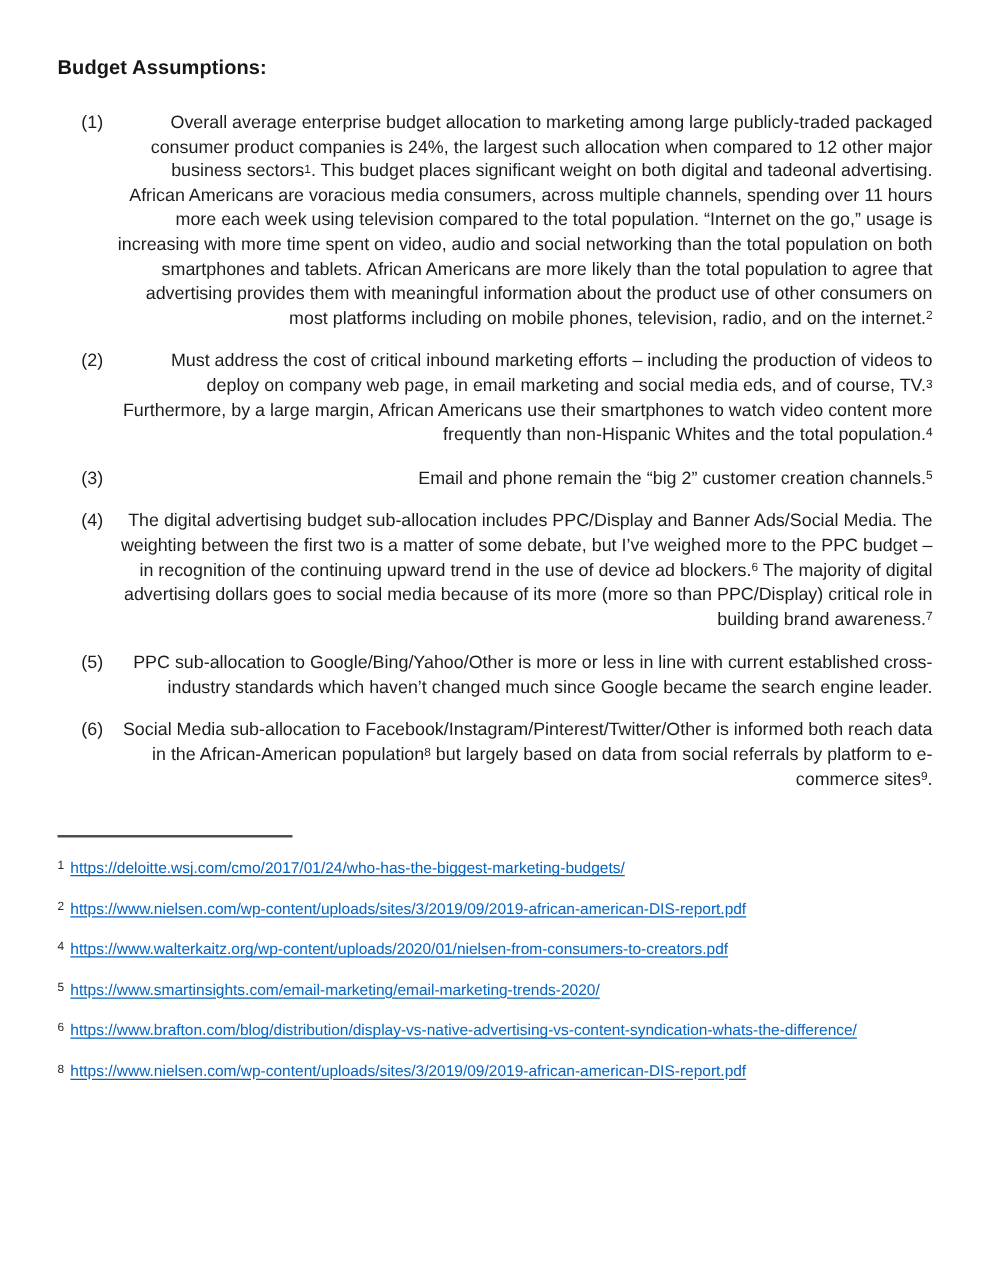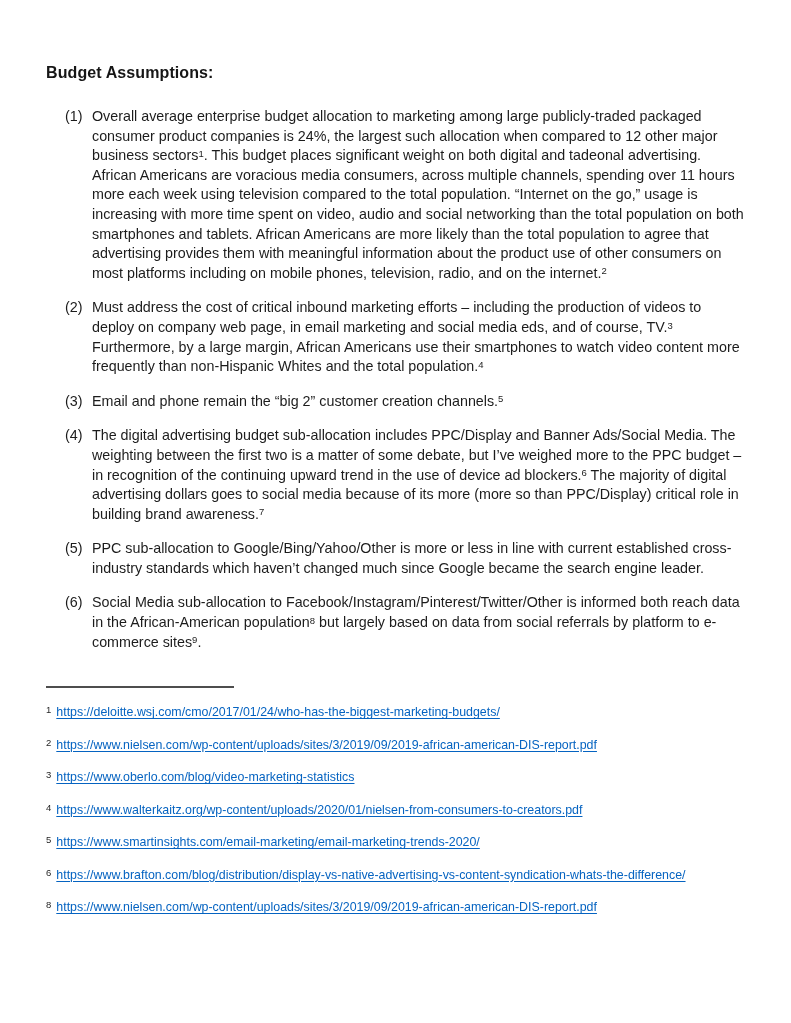--- a/index.html
+++ b/index.html
@@ -11,21 +11,21 @@
     width: 791px;
     height: 1023px;
     font-family: "Liberation Sans", sans-serif;
     color: #1c1c1c;
     overflow: hidden;
   }
   .page {
     box-sizing: border-box;
     width: 791px;
     height: 1023px;
-    padding: 64px 45px 0 46px;
+    padding: 46px 45px 0 46px;
     background: #ffffff;
   }
   .doc-heading {
     font-size: 16px;
     font-weight: 700;
     color: #161616;
     margin: 0 0 25px 0;
     letter-spacing: 0.1px;
   }
   .assumption-list {
@@ -39,20 +39,21 @@
     line-height: 19.6px;
     color: #1c1c1c;
   }
   .item-number {
     flex: 0 0 27px;
     white-space: nowrap;
   }
   .item-text {
     flex: 1 1 auto;
     max-width: 655px;
+    text-align: right;
   }
   .item-text sup, .fn-num {
     font-size: 9.5px;
     line-height: 0;
     position: relative;
     top: -0.35em;
     vertical-align: baseline;
   }
   .footnote-sep {
     width: 188px;
@@ -109,19 +110,18 @@
         <span class="item-number">(6)</span>
         <span class="item-text">Social Media sub-allocation to Facebook/Instagram/Pinterest/Twitter/Other is informed both reach data in the African-American population<sup>8</sup> but largely based on data from social referrals by platform to e-commerce sites<sup>9</sup>.</span>
       </div>
     </div>
 
   <div class="footnote-sep"></div>
 
   <div id="footnote-list">
       <div class="footnote"><sup class="fn-num">1</sup><a class="fn-link" href="#">https://deloitte.wsj.com/cmo/2017/01/24/who-has-the-biggest-marketing-budgets/</a></div>
       <div class="footnote"><sup class="fn-num">2</sup><a class="fn-link" href="#">https://www.nielsen.com/wp-content/uploads/sites/3/2019/09/2019-african-american-DIS-report.pdf</a></div>
-      <div class="footnote"><sup class="fn-num">3</sup><a class="fn-link" href="#">https://www.oberlo.com/blog/video-marketing-statistics</a></div>
       <div class="footnote"><sup class="fn-num">4</sup><a class="fn-link" href="#">https://www.walterkaitz.org/wp-content/uploads/2020/01/nielsen-from-consumers-to-creators.pdf</a></div>
       <div class="footnote"><sup class="fn-num">5</sup><a class="fn-link" href="#">https://www.smartinsights.com/email-marketing/email-marketing-trends-2020/</a></div>
       <div class="footnote"><sup class="fn-num">6</sup><a class="fn-link" href="#">https://www.brafton.com/blog/distribution/display-vs-native-advertising-vs-content-syndication-whats-the-difference/</a></div>
       <div class="footnote"><sup class="fn-num">8</sup><a class="fn-link" href="#">https://www.nielsen.com/wp-content/uploads/sites/3/2019/09/2019-african-american-DIS-report.pdf</a></div>
     </div>
 </div>
 
 </body></html>

